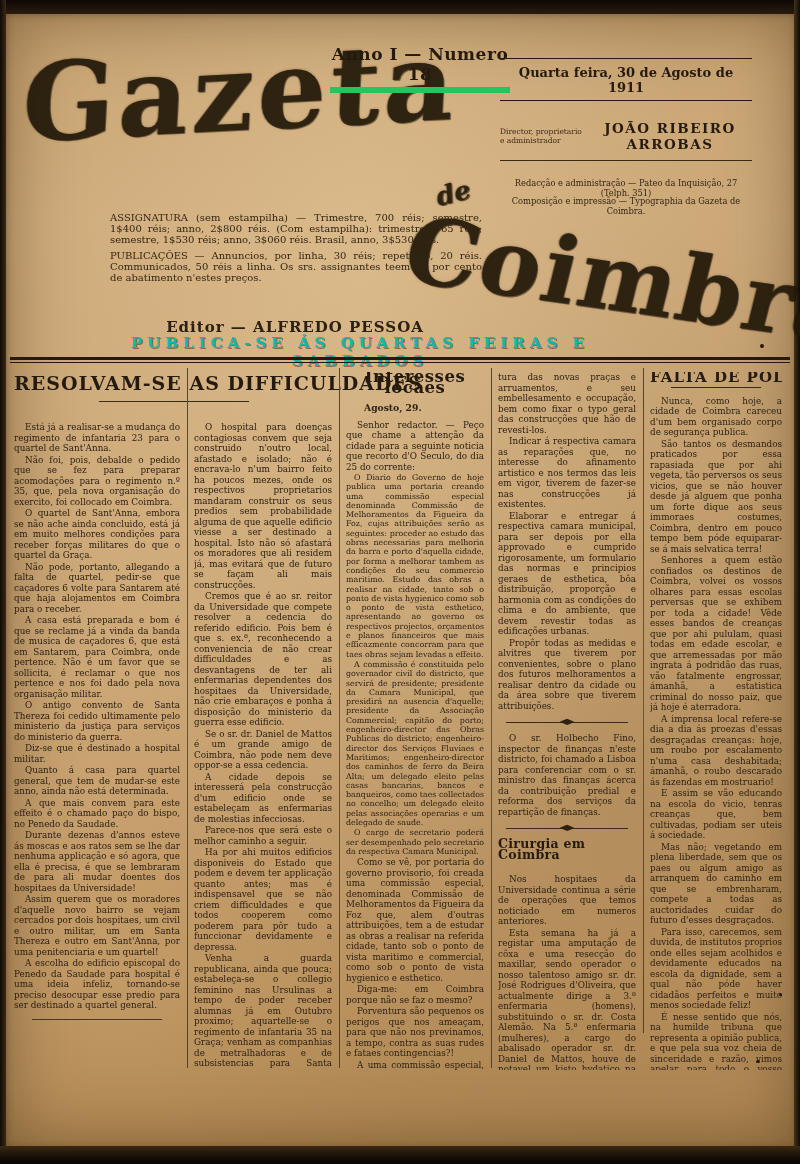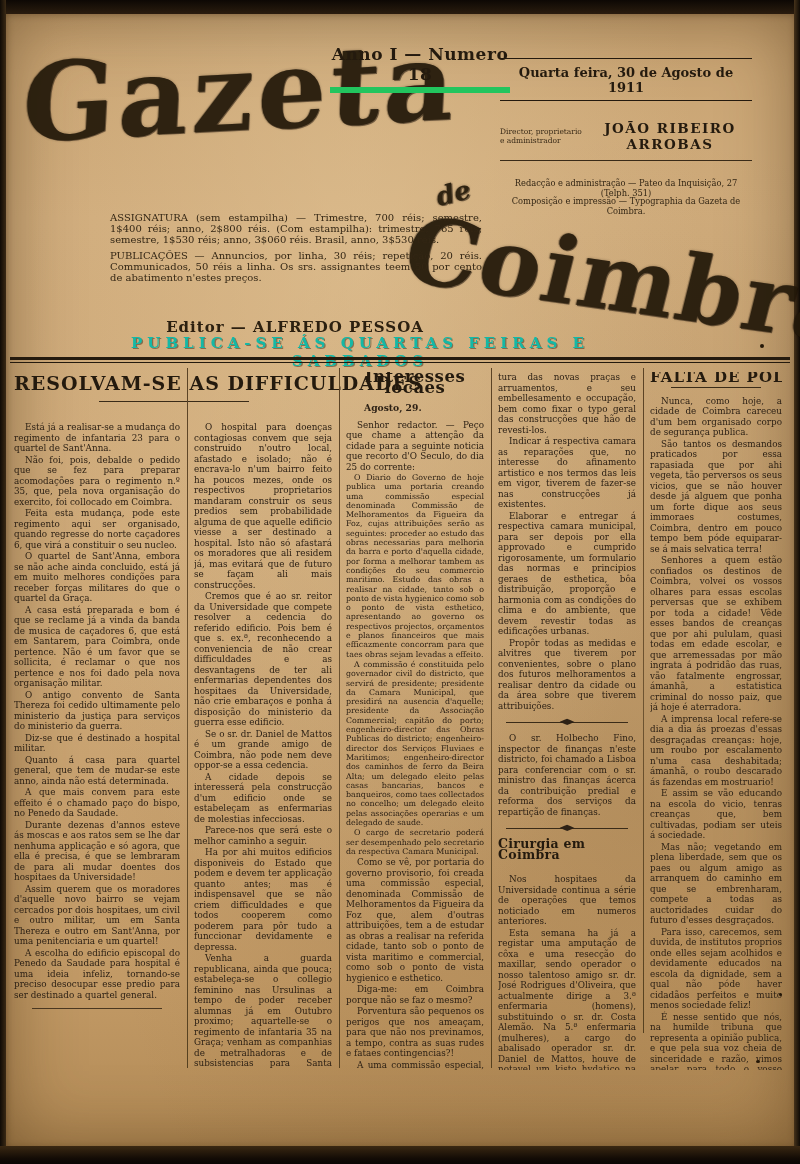--- a/index.html
+++ b/index.html
@@ -125,22 +125,22 @@
 </div>
 
 <div class="vrule" style="left:187px"></div>
 <div class="vrule" style="left:339px"></div>
 <div class="vrule" style="left:491px"></div>
 <div class="vrule" style="left:643px;height:665px"></div>
 
 <div class="col col-offset" style="left:14px;width:166px">
     <p class="para">Está já a realisar-se a mudança do regimento de infantaria 23 para o quartel de Sant'Anna.</p>
     <p class="para">Não foi, pois, debalde o pedido que se fez para preparar acomodações para o regimento n.º 35, que, pela nova organisação do exercito, foi collocado em Coimbra.</p>
-    <p class="para">Feita esta mudança, pode este regimento aqui ser organisado, quando regresse do norte caçadores 6, que virá a constituir o seu nucleo.</p>
     <p class="para">O quartel de Sant'Anna, embora se não ache ainda concluido, está já em muito melhores condições para receber forças militares do que o quartel da Graça.</p>
+    <p class="para">Não pode, portanto, allegando a falta de quartel, pedir-se que caçadores 6 volte para Santarem até que haja alojamentos em Coimbra para o receber.</p>
     <p class="para">A casa está preparada e bom é que se reclame já a vinda da banda de musica de caçadores 6, que está em Santarem, para Coimbra, onde pertence. Não é um favor que se sollicita, é reclamar o que nos pertence e nos foi dado pela nova organisação militar.</p>
     <p class="para">O antigo convento de Santa Thereza foi cedido ultimamente pelo ministerio da justiça para serviços do ministerio da guerra.</p>
     <p class="para">Diz-se que é destinado a hospital militar.</p>
     <p class="para">Quanto á casa para quartel general, que tem de mudar-se este anno, ainda não está determinada.</p>
     <p class="para">A que mais convem para este effeito é o chamado paço do bispo, no Penedo da Saudade.</p>
     <p class="para">Durante dezenas d'annos esteve ás moscas e aos ratos sem se lhe dar nenhuma applicação e só agora, que ella é precisa, é que se lembraram de para ali mudar doentes dos hospitaes da Universidade!</p>
     <p class="para">Assim querem que os moradores d'aquelle novo bairro se vejam cercados por dois hospitaes, um civil e outro militar, um em Santa Thereza e outro em Sant'Anna, por uma penitenciaria e um quartel!</p>
     <p class="para">A escolha do edificio episcopal do Penedo da Saudade para hospital é uma ideia infeliz, tornando-se preciso desocupar esse predio para ser destinado a quartel general.</p>
     <hr class="hrule">
   </div>

